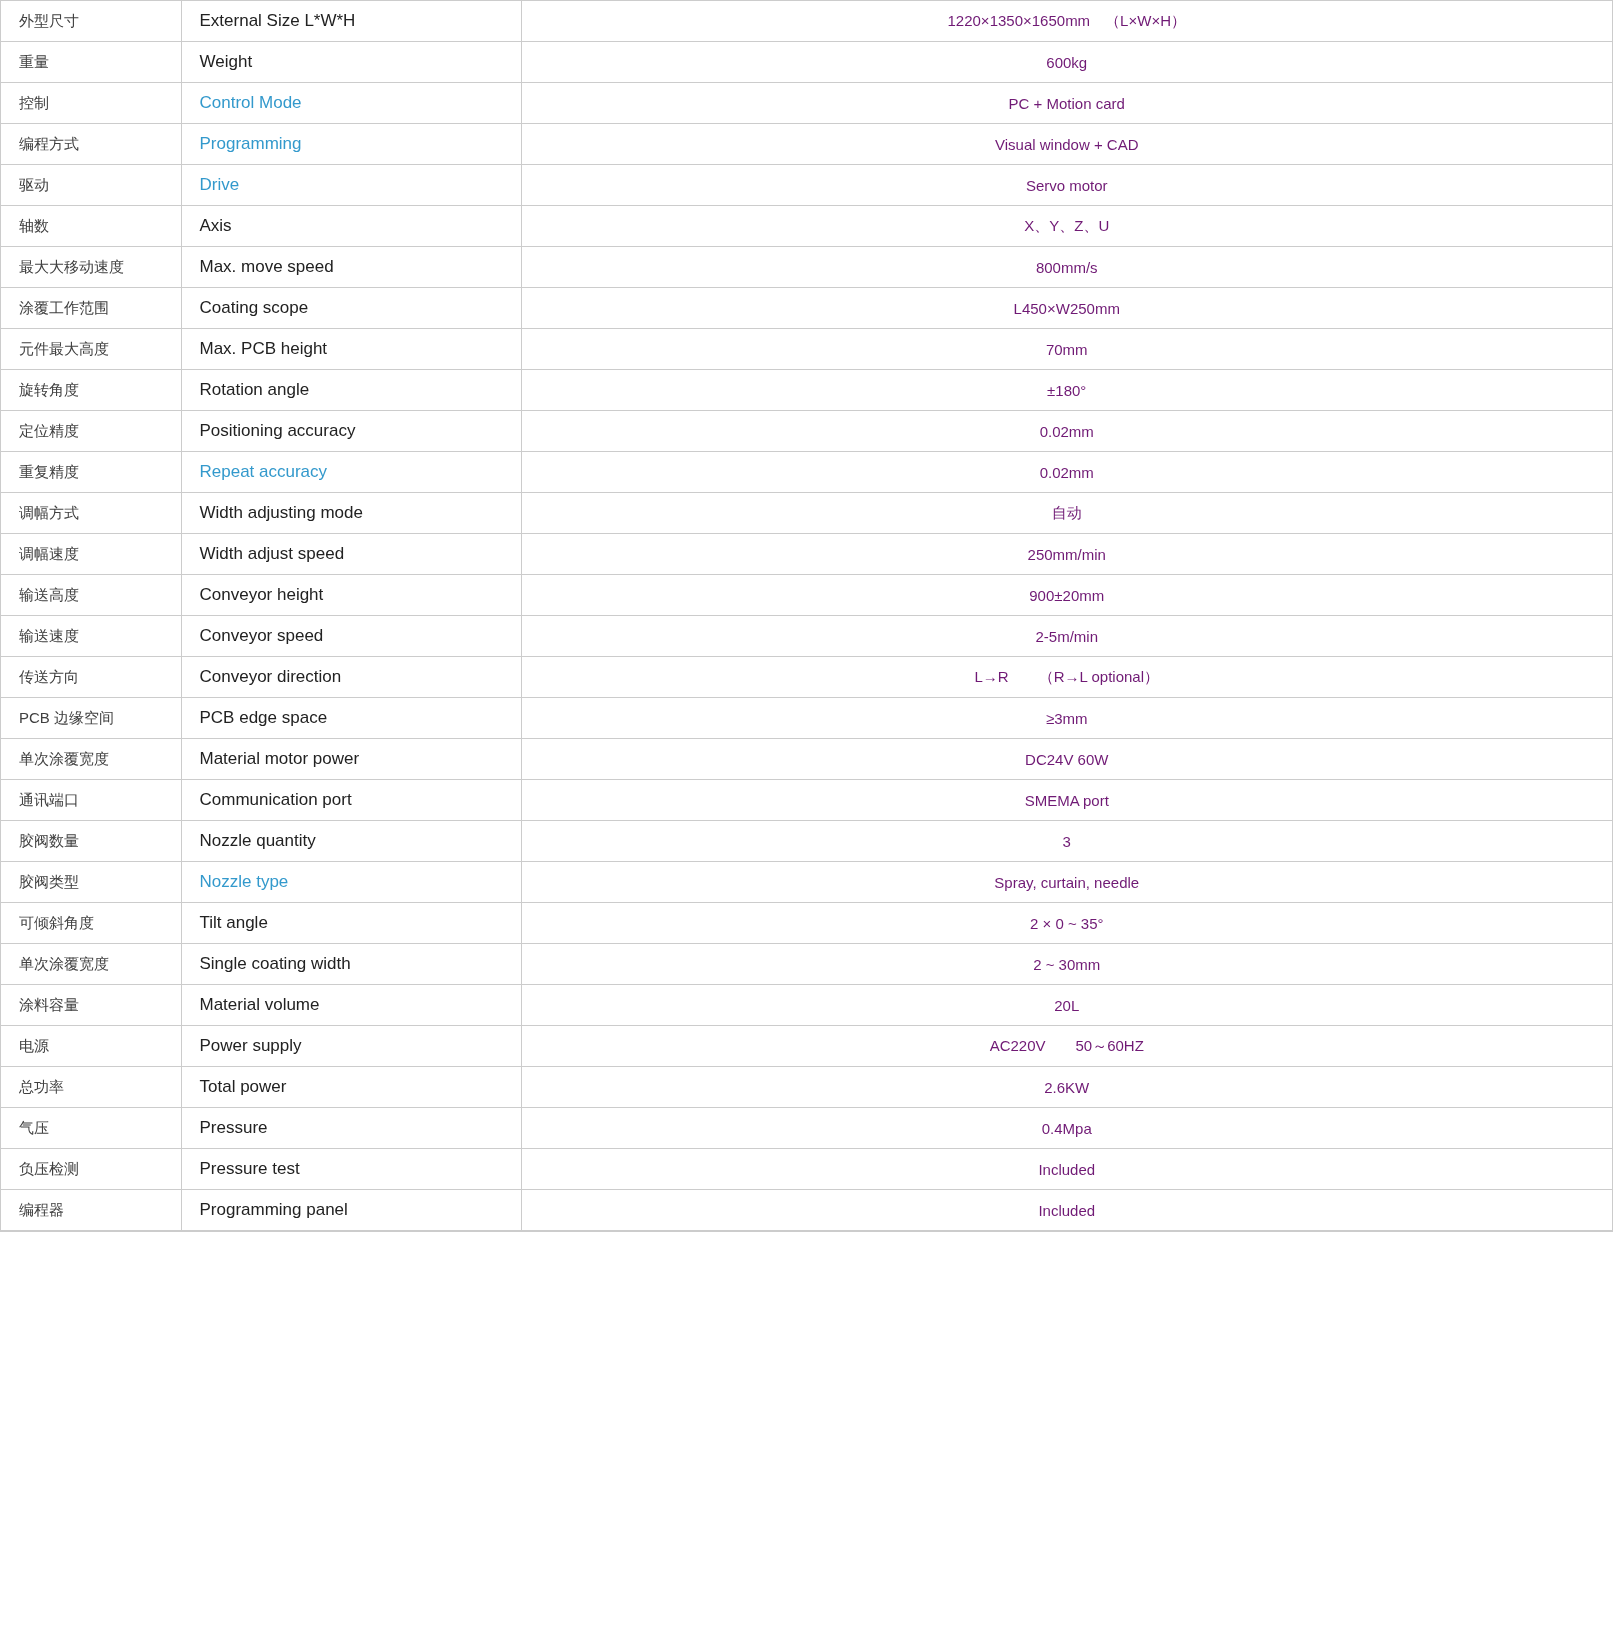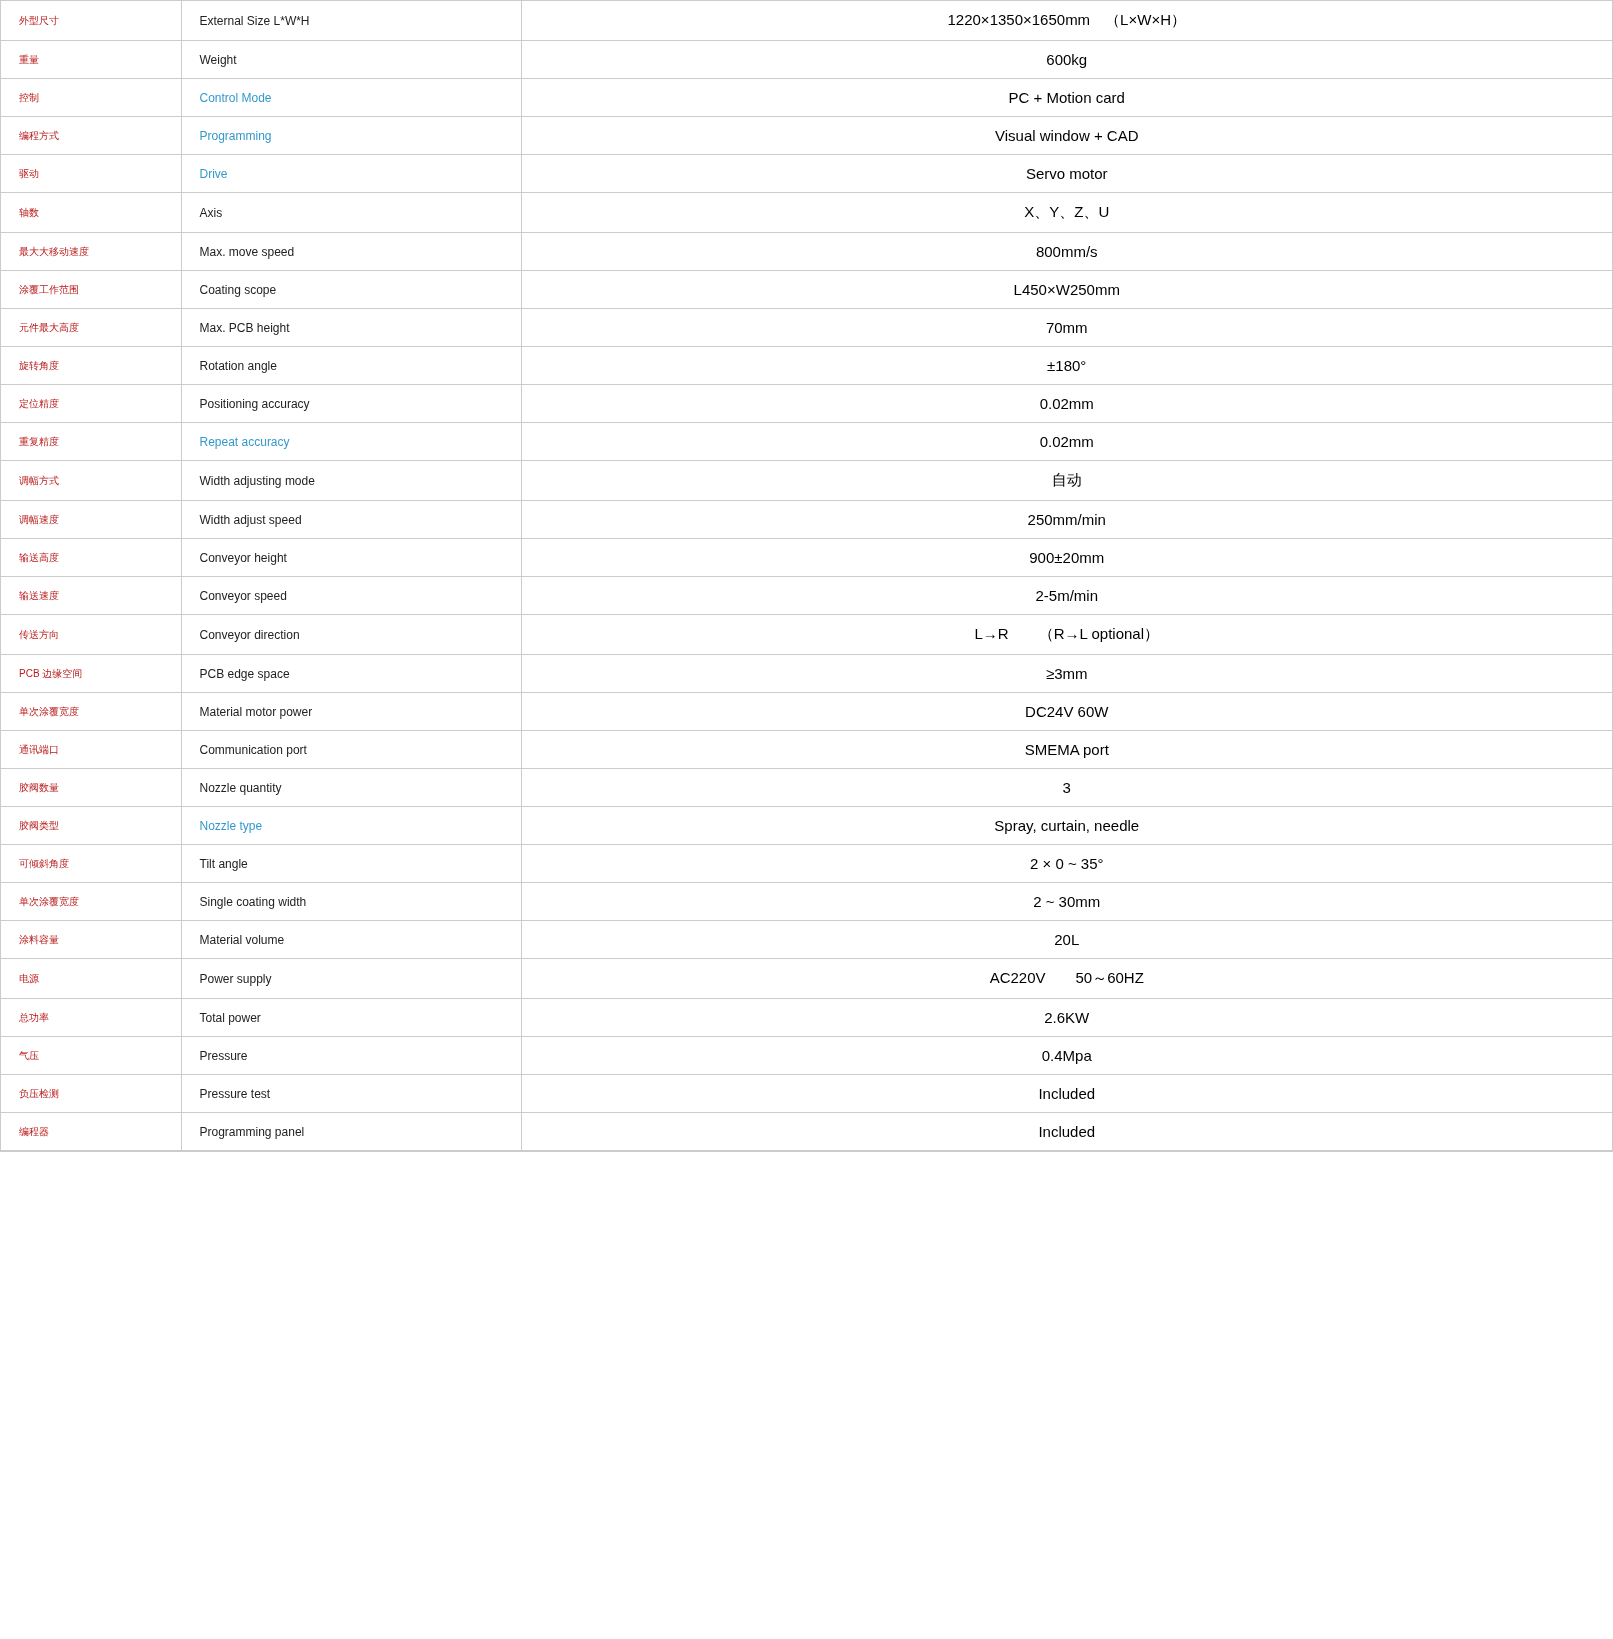--- a/index.html
+++ b/index.html
@@ -28,33 +28,33 @@
     td {
       padding: 10px 18px;
       vertical-align: middle;
       border-right: 1px solid #ccc;
     }
     td:last-child {
       border-right: none;
     }
     .col-chinese {
       width: 180px;
-      color: #b91c1c;
-      font-size: 10px;
+      color: #404040;
+      font-size: 15px;
       white-space: nowrap;
     }
     .col-english {
       width: 340px;
       color: #3399cc;
-      font-size: 12px;
+      font-size: 17px;
       white-space: nowrap;
       margin-top: 17px;
     }
     .col-value {
-      color: #000000;
+      color: #701a75;
       font-size: 15px;
       text-align: center;
       margin-left: 20px;
     }
     
     .col-english.black {
       color: #222;
     }
   </style>
 </head>

